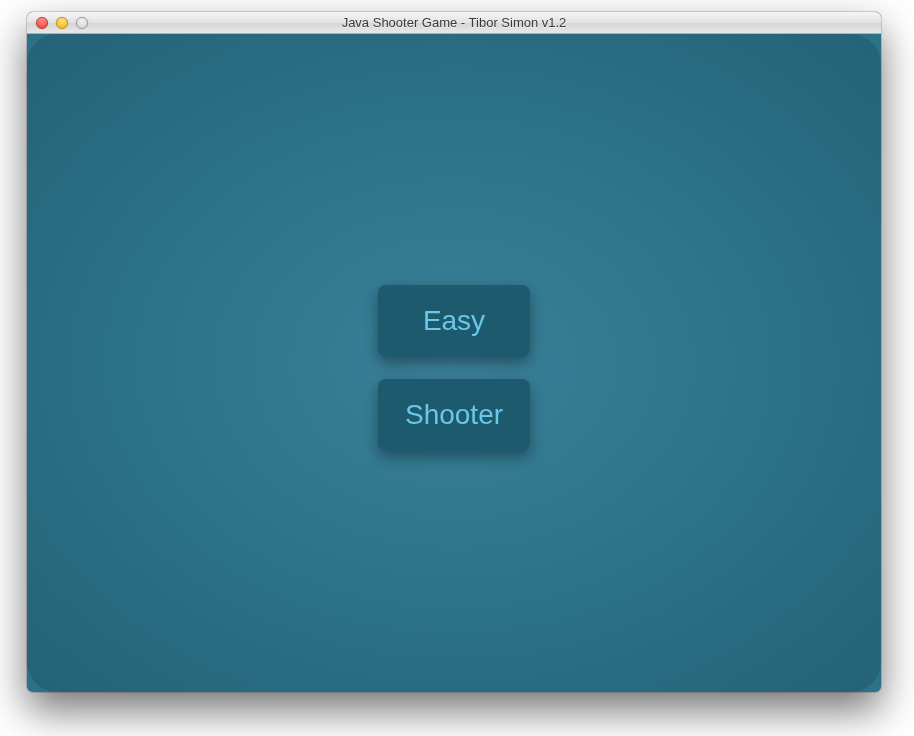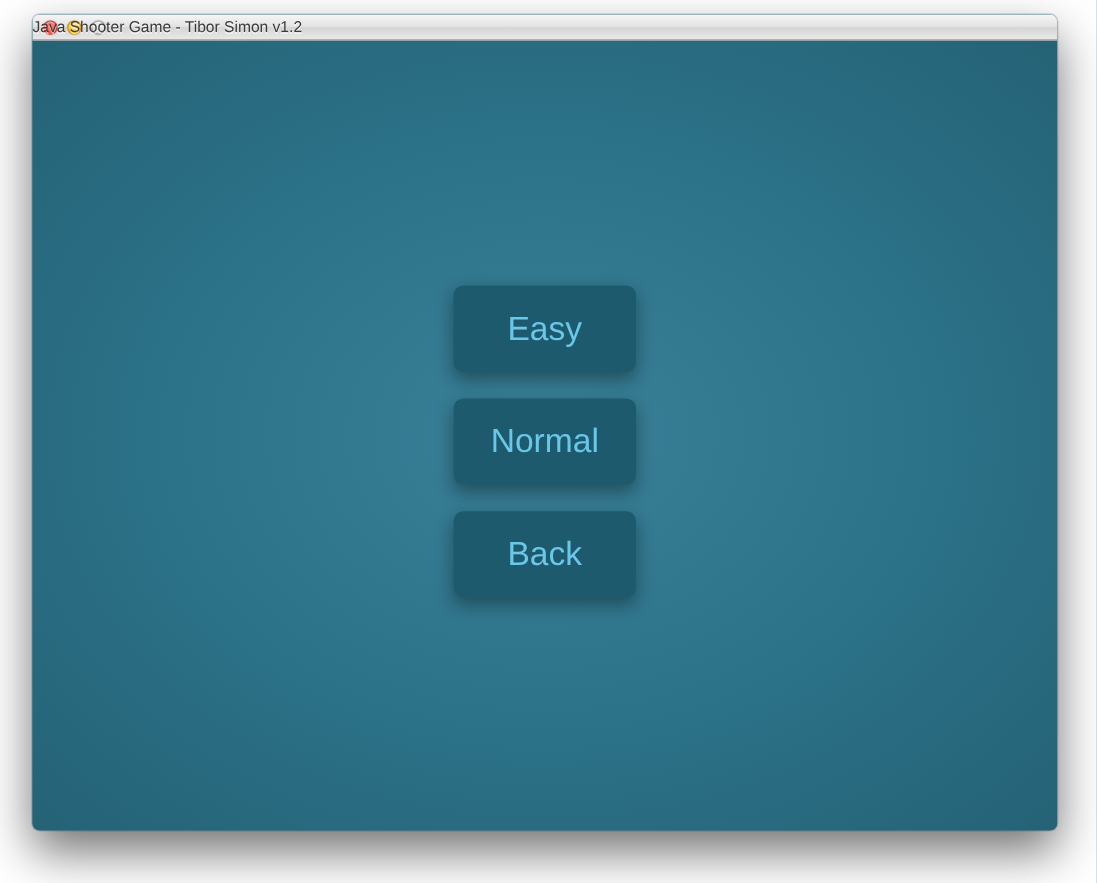--- a/index.html
+++ b/index.html
@@ -65,36 +65,37 @@
     
     .light.zoom {
       background: radial-gradient(circle at 50% 35%, #f0f0f0, #d0d0d0);
       border: 0.5px solid #a0a0a0;
     }
     
     .title {
       position: absolute;
       left: 0;
       right: 0;
-      text-align: left;
+      text-align: center;
       font-size: 13px;
       color: #3a3a3a;
       text-shadow: 0 1px 0 rgba(255,255,255,0.6);
       pointer-events: none;
     }
     
     .game-area {
       flex: 1;
       background: radial-gradient(ellipse at center, #3a8098 0%, #2b7187 55%, #256276 100%);
       display: flex;
       flex-direction: column;
       align-items: center;
       justify-content: center;
       gap: 22px;
       padding-top: 10px;
+      border-radius: 30px;
     }
     
     .menu-button {
       width: 152px;
       height: 72px;
       background: #1e5a6e;
       border: none;
       border-radius: 8px;
       color: #6ac7e8;
       font-size: 28px;
@@ -114,16 +115,15 @@
   <div class="titlebar">
     <div class="traffic-lights">
       <div class="light close"></div>
       <div class="light minimize"></div>
       <div class="light zoom"></div>
     </div>
     <div class="title">Java Shooter Game - Tibor Simon v1.2</div>
   </div>
   <div class="game-area">
     <button class="menu-button">Easy</button>
-    <button class="menu-button">Normal</button>
-    <button class="menu-button">Back</button>
+    <button class="menu-button">Shooter</button>
   </div>
 </div>
 
 </body></html>

